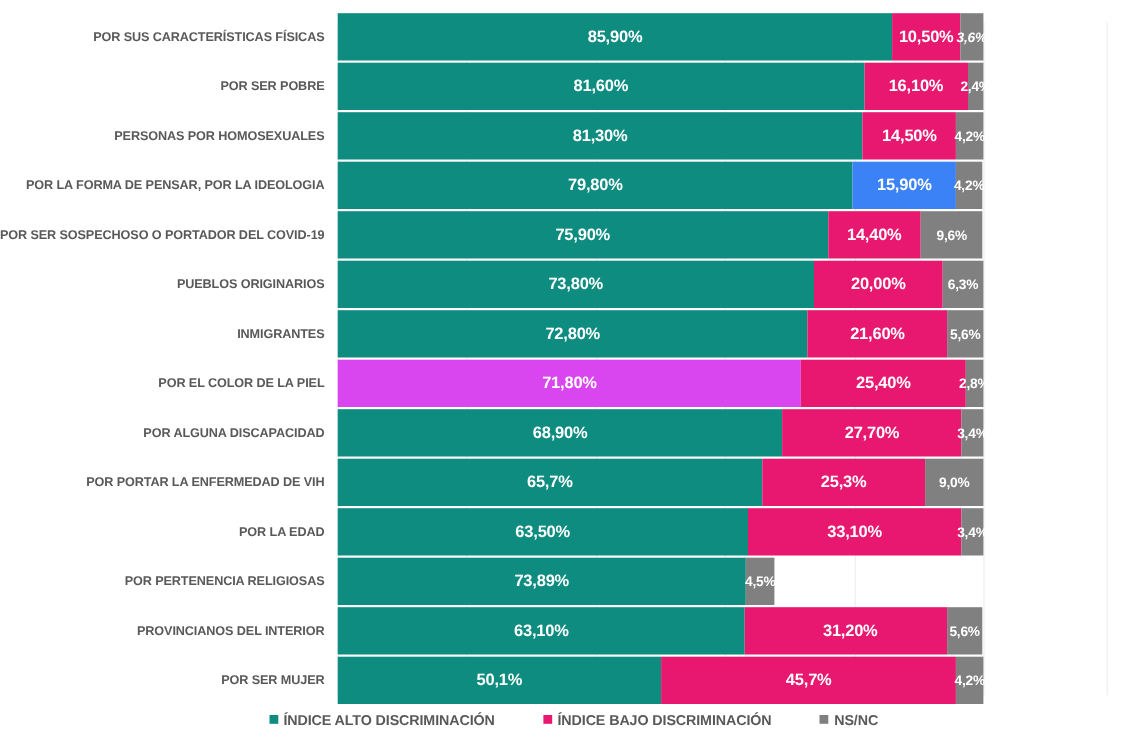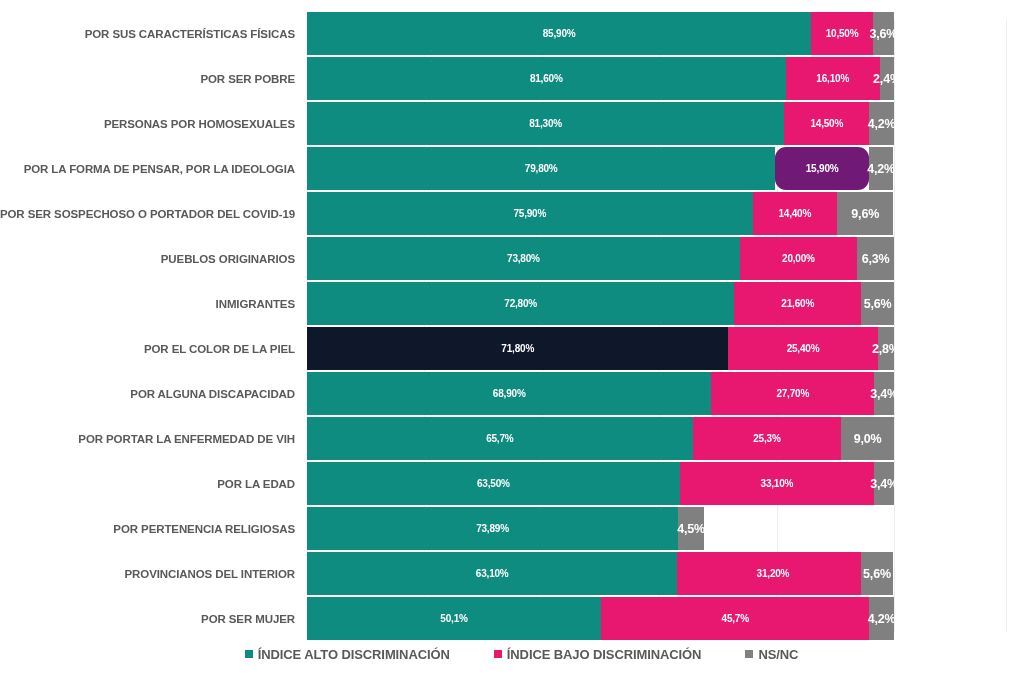--- a/index.html
+++ b/index.html
@@ -87,21 +87,21 @@
     align-items: center;
     justify-content: center;
     overflow: visible;
     box-sizing: border-box;
   }
   .seg-a { background: #0E8C80; }
   .seg-b { background: #E8176F; }
   .seg-c { background: #808080; }
 
   .seg-val {
-    font-size: 10px;
+    font-size: 15px;
     font-weight: bold;
     color: #ffffff;
     letter-spacing: -0.2px;
     white-space: nowrap;
   }
   .seg-c .seg-val { font-size: 12.5px; }
 
   
   .legend {
     position: absolute;
@@ -153,21 +153,21 @@
     <div class="rows" id="rows">
         <div class="row">
           <div class="cat-label">POR SUS CARACTERÍSTICAS FÍSICAS</div>
           <div class="bar-track">
             <div class="seg seg-a" style="width: 504.233px; background: rgb(14, 140, 128);">
               <span class="seg-val">85,90%</span>
             </div>
             <div class="seg seg-b" style="width: 61.635px; background: rgb(232, 23, 111);">
               <span class="seg-val">10,50%</span>
             </div>
-            <div class="seg seg-c" style="width: 21.132px; background: rgb(128, 128, 128);">
+            <div class="seg seg-c" style="width: 21.132px; background: rgb(128, 128, 128); font-style: italic;">
               <span class="seg-val">3,6%</span>
             </div>
           </div>
         </div>
         <div class="row">
           <div class="cat-label">POR SER POBRE</div>
           <div class="bar-track">
             <div class="seg seg-a" style="width: 478.992px; background: rgb(14, 140, 128);">
               <span class="seg-val">81,60%</span>
             </div>
@@ -192,21 +192,21 @@
               <span class="seg-val">4,2%</span>
             </div>
           </div>
         </div>
         <div class="row">
           <div class="cat-label">POR LA FORMA DE PENSAR, POR LA IDEOLOGIA</div>
           <div class="bar-track">
             <div class="seg seg-a" style="width: 468.426px; background: rgb(14, 140, 128);">
               <span class="seg-val">79,80%</span>
             </div>
-            <div class="seg seg-b" style="width: 93.333px; background: #701a75; border-radius: 11px;">
+            <div class="seg seg-b" style="width: 93.333px; background: #3b82f6;">
               <span class="seg-val">15,90%</span>
             </div>
             <div class="seg seg-c" style="width: 24.654px; background: rgb(128, 128, 128);">
               <span class="seg-val">4,2%</span>
             </div>
           </div>
         </div>
         <div class="row">
           <div class="cat-label">POR SER SOSPECHOSO O PORTADOR DEL COVID-19</div>
           <div class="bar-track">
@@ -245,21 +245,21 @@
               <span class="seg-val">21,60%</span>
             </div>
             <div class="seg seg-c" style="width: 32.872px; background: rgb(128, 128, 128);">
               <span class="seg-val">5,6%</span>
             </div>
           </div>
         </div>
         <div class="row">
           <div class="cat-label">POR EL COLOR DE LA PIEL</div>
           <div class="bar-track">
-            <div class="seg seg-a" style="width: 421.466px; background: #0f172a;">
+            <div class="seg seg-a" style="width: 421.466px; background: #d946ef;">
               <span class="seg-val">71,80%</span>
             </div>
             <div class="seg seg-b" style="width: 149.098px; background: rgb(232, 23, 111);">
               <span class="seg-val">25,40%</span>
             </div>
             <div class="seg seg-c" style="width: 16.436px; background: rgb(128, 128, 128);">
               <span class="seg-val">2,8%</span>
             </div>
           </div>
         </div>

